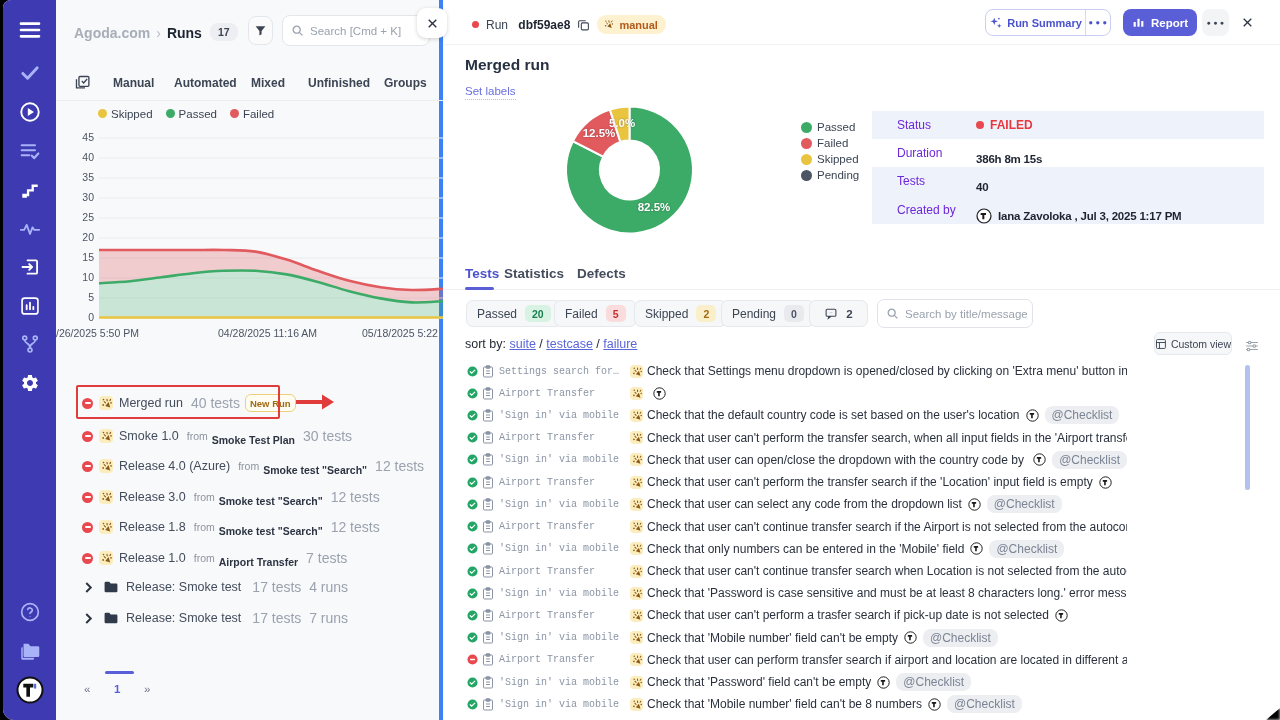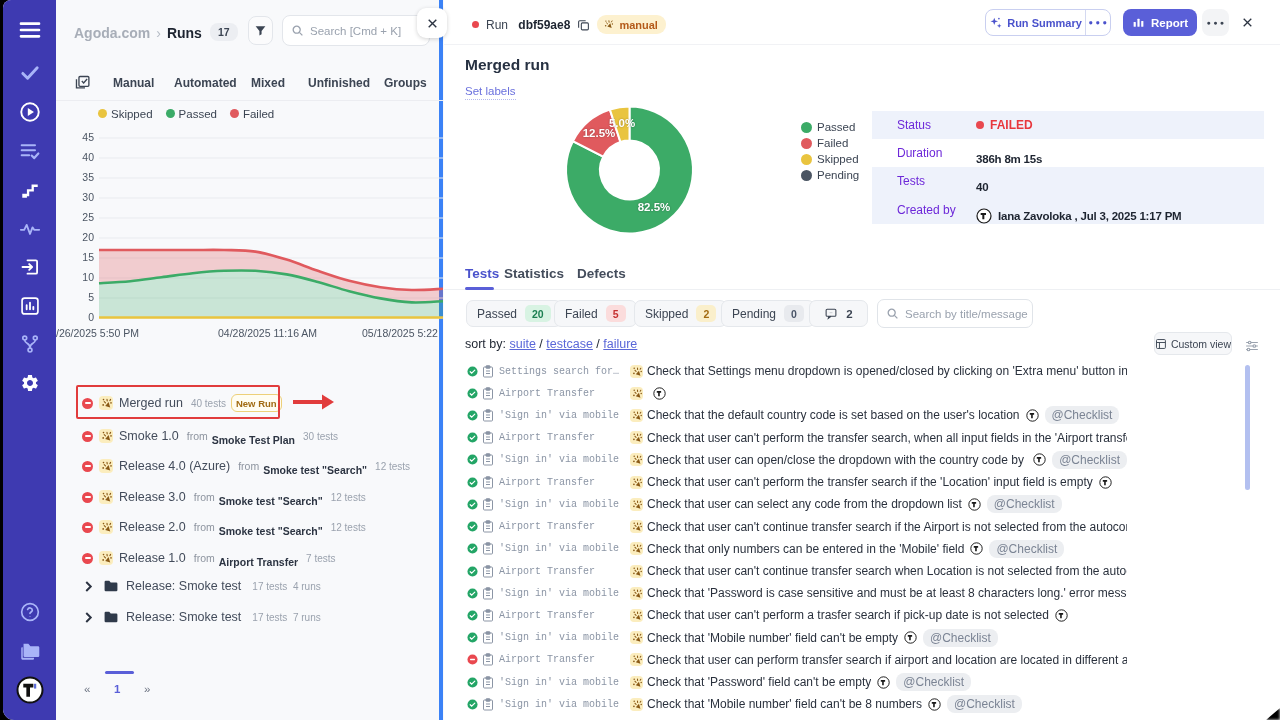--- a/index.html
+++ b/index.html
@@ -25,21 +25,21 @@
 
 .leg { position:absolute; left:42px; top:108px; font-size:11.5px; color:#3c4553; display:flex; gap:13px; }
 .leg i { display:inline-block; width:9px; height:9px; border-radius:50%; margin-right:4px; }
 
 .runrow { position:absolute; left:20px; font-size:12.5px; color:#434c5b; font-weight:500; display:flex; align-items:center; white-space:nowrap; }
 .runrow .minus { width:11px; height:11px; border-radius:50%; background:#e9484f; position:relative; flex:none; }
 .runrow .minus:after { content:""; position:absolute; left:2.5px; top:4.5px; width:6px; height:2px; background:#fff; border-radius:1px; }
 .conf { width:14px; height:14px; border-radius:4px; background:#fbedbe; margin:0 6px 0 6px; flex:none; position:relative; }
 .runrow .from { font-size:10.5px; color:#8d949f; font-weight:400; margin-left:8px; }
 .runrow .fromb { font-size:10.5px; color:#2c3442; font-weight:700; margin-left:4px;margin-top:8px; }
-.nt { font-size:10px; color:#9aa2ae; font-weight:400; margin-left:8px; }
+.nt { font-size:14px; color:#9aa2ae; font-weight:400; margin-left:8px; }
 .runrow .title { margin-left:0; }
 .redbox { position:absolute; left:20px; top:385px; width:204px; height:34px; border:2.5px solid #e13c3c; border-radius:2px; z-index:4; }
 .newrun { display:inline-block; margin-left:5px; border:1.5px solid #edd079; background:#fffdf2; color:#a16a12; font-size:9.5px; font-weight:700; border-radius:6px; padding:2.5px 4px; }
 .folderrow { position:absolute; left:20px; font-size:12.5px; color:#434c5b; font-weight:500; display:flex; align-items:center; }
 .pagination { position:absolute; left:0; top:671px; width:387px; }
 .pagination .bar { position:absolute; left:49px; top:0; width:29px; height:2.5px; background:#5a5fd8; border-radius:2px; }
 .pagination .hr { position:absolute; left:0; top:1px; width:387px; height:1px; background:#eceef2; z-index:-1; }
 .pgnum { position:absolute; top:12px; font-size:11.5px; color:#6b7280; }
 
 .rpanel { position:absolute; left:441px; top:0; width:836px; height:720px; background:#fff; }
@@ -225,21 +225,21 @@
         <span class="title">Release 3.0</span>
         <span class="from">from</span>
         <span class="fromb">Smoke test "Search"</span>
         <span class="nt">12 tests</span>
       </div>
   <div class="runrow" style="top:517px; left:26px;">
         <span class="minus"></span>
         <span class="conf"><svg width="15" height="15" viewBox="0 0 15 15">
             <use href="#confetti"></use>
           </svg></span>
-        <span class="title">Release 2.0</span>
+        <span class="title">Release 1.8</span>
         <span class="from">from</span>
         <span class="fromb">Smoke test "Search"</span>
         <span class="nt">12 tests</span>
       </div>
   <div class="runrow" style="top:548px; left:26px;">
         <span class="minus"></span>
         <span class="conf"><svg width="15" height="15" viewBox="0 0 15 15">
             <use href="#confetti"></use>
           </svg></span>
         <span class="title">Release 1.0</span>

